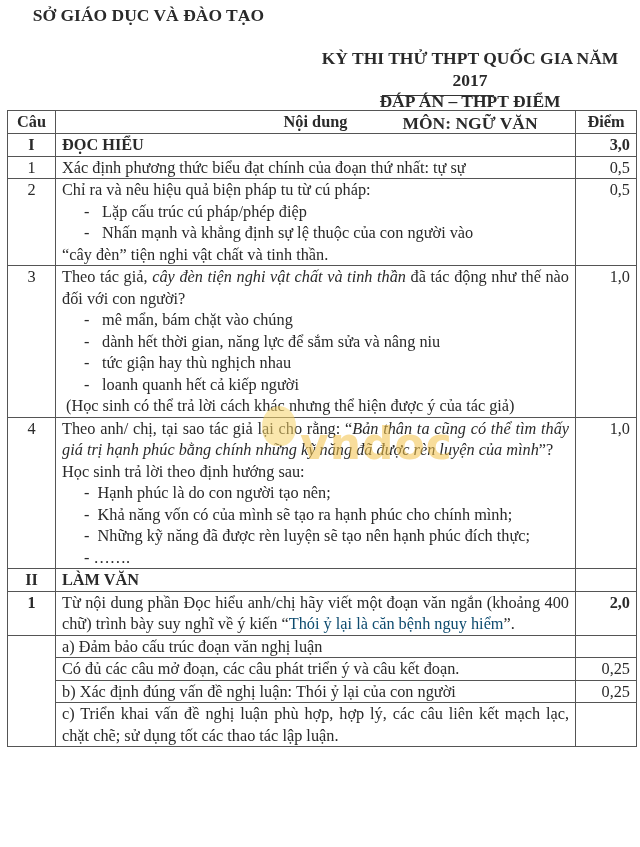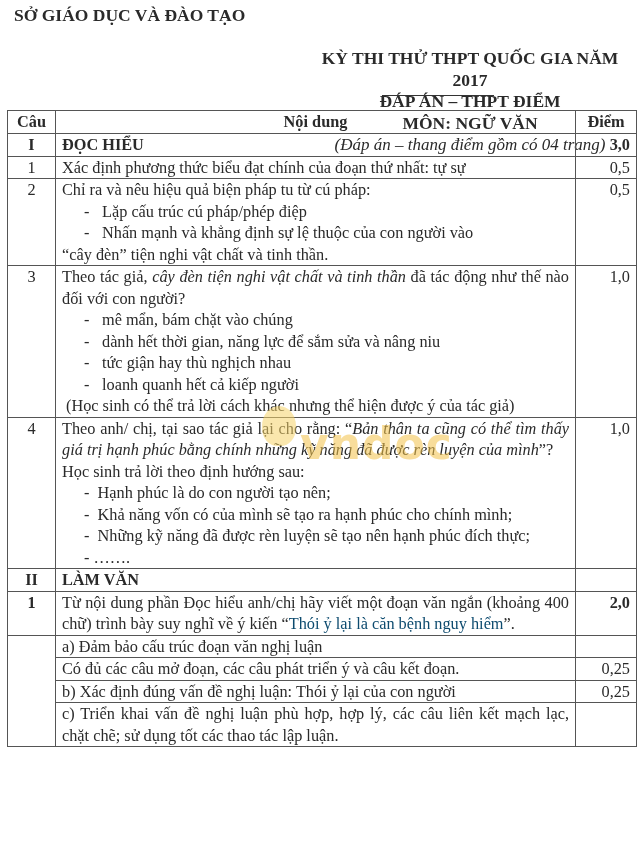--- a/index.html
+++ b/index.html
@@ -1,21 +1,21 @@
 <!DOCTYPE html>
 <html><head>
 <meta charset="utf-8">
 <style>
   html, body { margin:0; padding:0; }
   body {
     width:640px; height:847px; overflow:hidden; background:#ffffff;
     font-family: "Liberation Serif", "DejaVu Serif", serif; color:#2a2a2a;
     position:relative;
   }
-  .hdr-left { position:absolute; left:14px; top:4px; width:250px; text-align:left;font-family:Liberation Serif, serif; }
+  .hdr-left { position:absolute; left:14px; top:4px; width:250px; text-align:right;font-family:Liberation Serif, serif; }
   .hdr-left .l1 { font-weight:bold; font-size:17.5px; line-height:22px; }
   .hdr-left .l2 { font-weight:bold; font-size:17.5px; line-height:22px; text-decoration:underline; text-underline-offset:3px; }
   .hdr-right { position:absolute; left:305px; top:4px; width:330px; text-align:center;margin-top:44px; }
   .hdr-right .r1, .hdr-right .r2, .hdr-right .r3 { font-weight:bold; font-size:17.5px; line-height:21.5px; }
   .hdr-right .r4 { font-style:italic; font-size:17px; line-height:22px; }
   .hdr-rule { position:absolute; left:382px; top:95px; width:112px; height:1px; background:#333; }
 
   table.ans {
     position:absolute; left:7px; top:110px; width:630px;
     border-collapse:collapse; font-size:16.3px; line-height:21.5px;
@@ -48,21 +48,20 @@
 <body>
 
 <div class="hdr-left">
   <div class="l1">SỞ GIÁO DỤC VÀ ĐÀO TẠO</div>
 </div>
 
 <div class="hdr-right">
   <div class="r1">KỲ THI THỬ THPT QUỐC GIA NĂM 2017</div>
   <div class="r2">ĐÁP ÁN – THPT ĐIỂM</div>
   <div class="r3">MÔN: NGỮ VĂN</div>
-  <div class="r4">(Đáp án – thang điểm gồm có 04 trang)</div>
 </div>
 <div class="hdr-rule"></div>
 
 <table class="ans">
   <colgroup>
       <col class="c1">
       <col class="c2">
       <col class="c3">
     </colgroup>
   <tbody>

